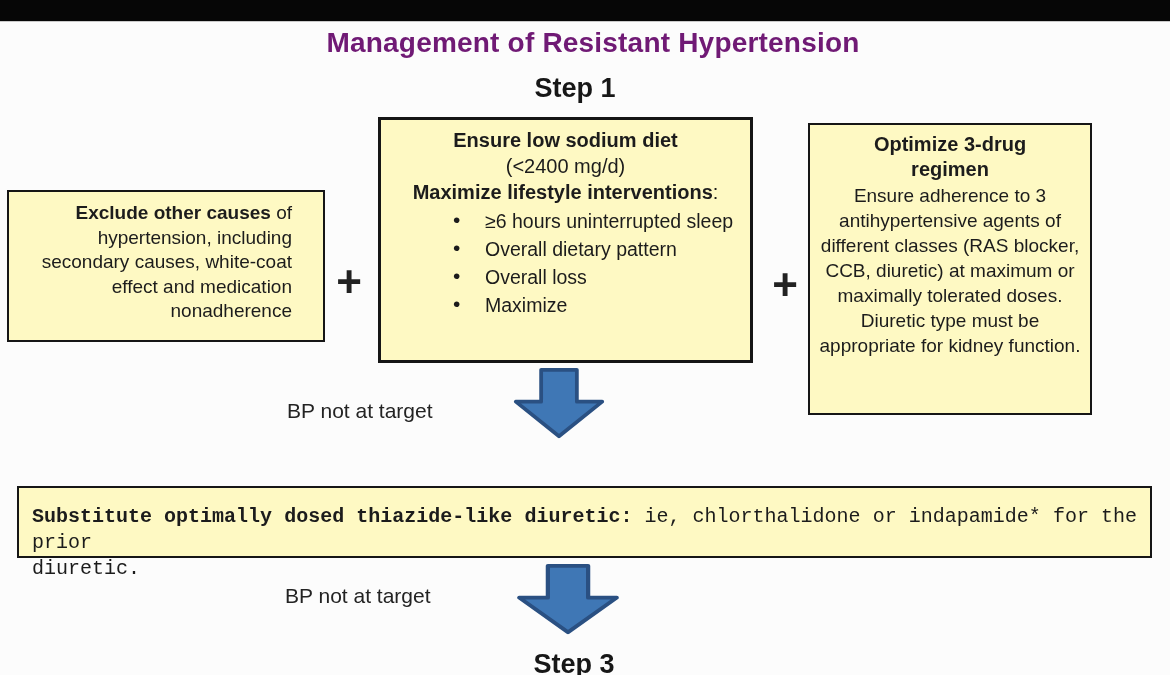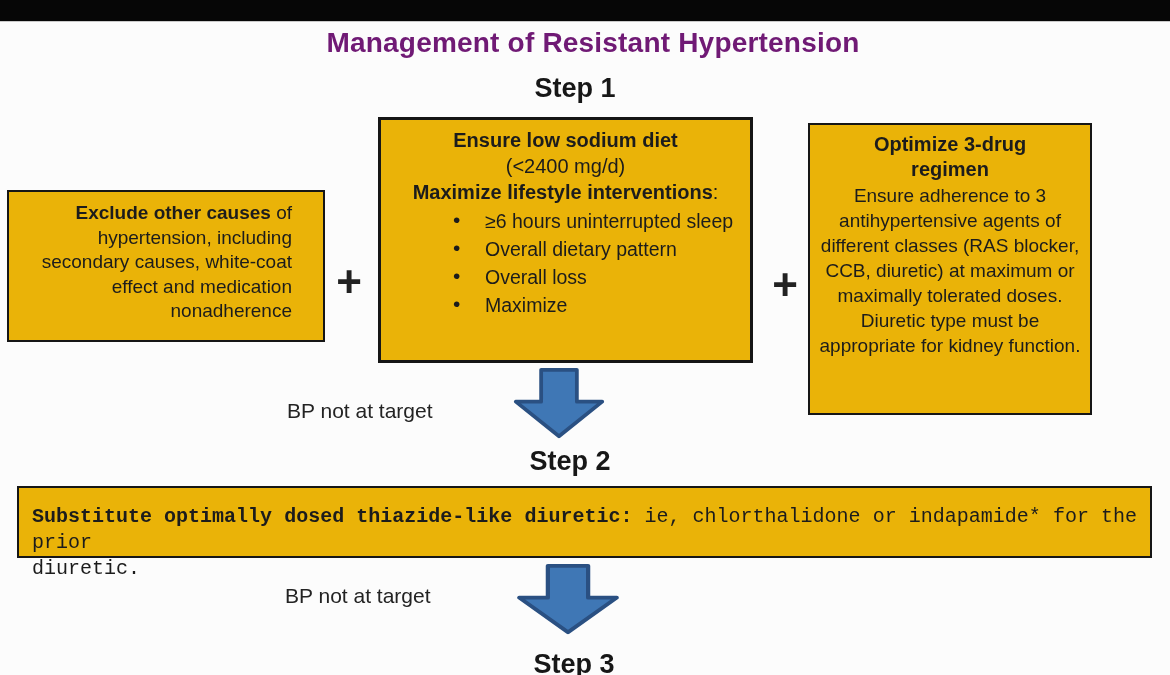--- a/index.html
+++ b/index.html
@@ -38,21 +38,21 @@
     position: absolute;
     text-align: center;
     font-size: 27px;
     font-weight: bold;
     color: #171717;
   }
   .step1-label { left: 7px;  top: 73px;  width: 1136px; }
   .step2-label { left: 0;  top: 446px; width: 1140px; }
   .step3-label { left: 8px; top: 649px; width: 1132px; }
 
-  .box { position: absolute; background: #eab308; }
+  .box { position: absolute; background: #fef9c3; }
 
   .exclude-box {
     left: 7px; top: 190px;
     width: 318px; height: 152px;
     border: 2px solid #161616;
     padding: 9px 31px 0 31px;
     font-size: 19px;
     line-height: 24.5px;
     text-align: right;
   }
@@ -183,21 +183,20 @@
     <div class="body">Ensure adherence to 3 antihypertensive agents of different classes (RAS blocker, CCB, diuretic) at maximum or maximally tolerated doses. Diuretic type must be appropriate for kidney function.</div>
   </div>
 
   <div class="bp-text bp1">BP not at target</div>
   <div class="arrow arrow1">
     <svg viewBox="0 0 100 78" preserveAspectRatio="none">
       <polygon points="31,3 69,3 69,37 96,37 50,74 4,37 31,37" stroke-width="4" stroke-linejoin="round" fill="#3f77b5" stroke="#2a5082"></polygon>
     </svg>
   </div>
 
-  <div class="step-label step2-label">Step 2</div>
 
   <div class="box step2-box">
     <div class="line1">
       <span class="bold">Substitute optimally dosed thiazide-like diuretic:</span><span> ie, chlorthalidone or indapamide* for the prior</span>
     </div>
     <div class="line2">diuretic.</div>
   </div>
 
   <div class="bp-text bp2">BP not at target</div>
   <div class="arrow arrow2">

